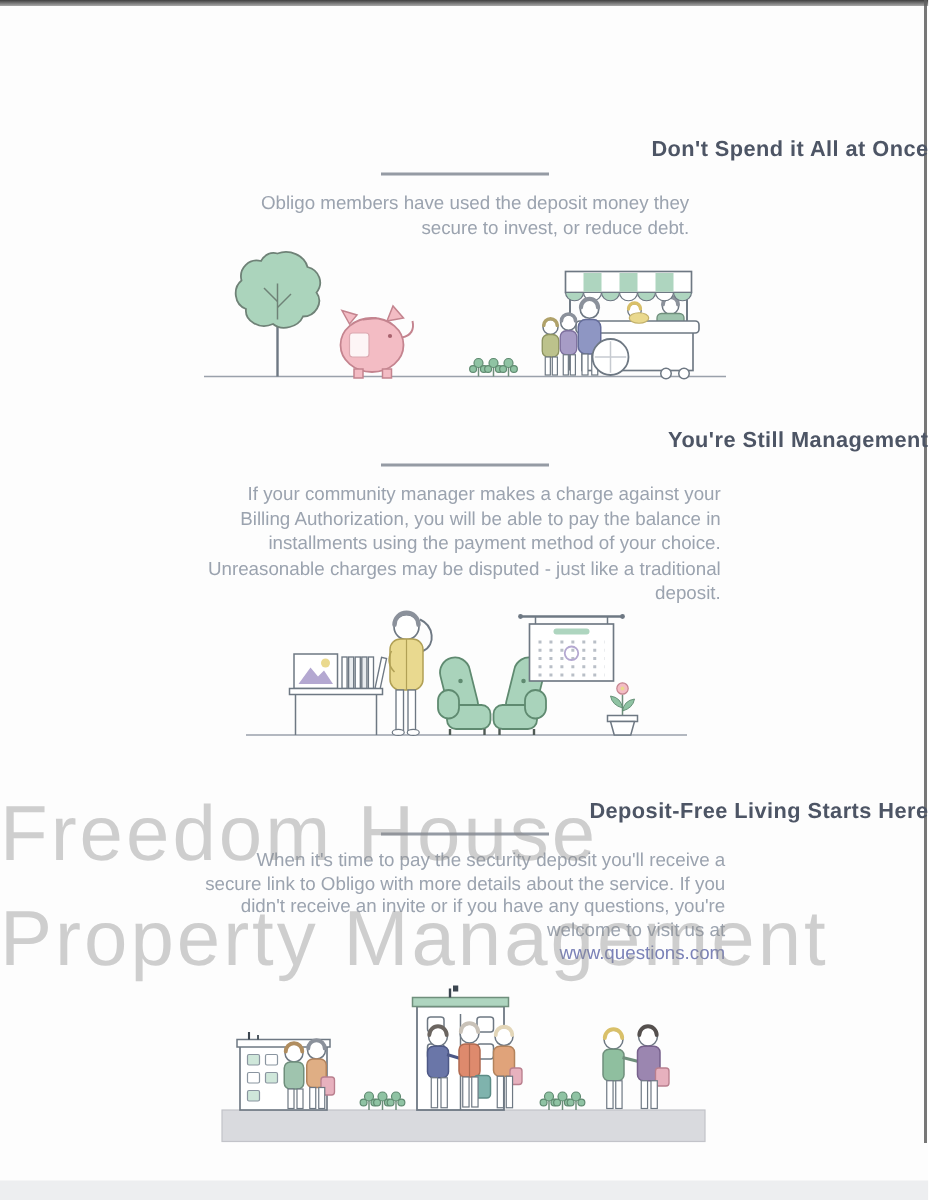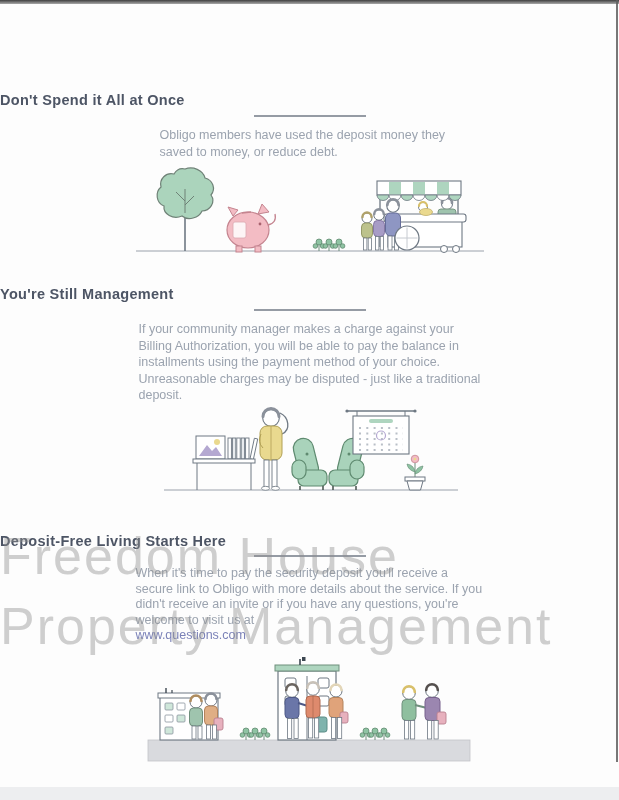--- a/index.html
+++ b/index.html
@@ -8,21 +8,21 @@
     background:#fdfdfd;font-family:"Liberation Sans",sans-serif;
   }
   
   .edge-top{position:absolute;top:0;left:0;width:100%;height:4px;
     background:linear-gradient(#3f3f3f,#a9a9a9);}
   .edge-right{position:absolute;top:0;right:1px;width:2px;height:762px;
     background:#5f5f5f;opacity:.85;}
   .edge-bottom{position:absolute;bottom:0;left:0;width:100%;height:13px;
     background:#edeef0;}
   
-  .sect{position:absolute;left:0;width:100%;text-align:left;}
+  .sect{position:absolute;left:0;width:100%;text-align:right;}
   .s1{top:92px;} .s2{top:286px;} .s3{top:533px;}
   .hdg{font-size:14.5px;font-weight:bold;color:#4d5565;letter-spacing:.3px;margin:0;}
   .rule{width:112px;height:2px;background:#838a94;margin:7px auto 0;opacity:.85;}
   .body-txt{font-size:12.5px;line-height:16.5px;color:#9ba3af;margin:10px auto 0;}
   .s1 .body-txt{width:300px;}
   .s2 .body-txt{width:342px;}
   .s3 .rule{margin-top:6px;}
   .s3 .body-txt{width:348px;margin-top:9px;line-height:15.5px;}
   .site-link{display:block;font-size:12.5px;line-height:15.5px;color:#7b82b8;
     text-decoration:none;cursor:pointer;}
@@ -51,21 +51,21 @@
         <circle cx="0" cy="2" r="3" fill="#8fc3a3" stroke="#5f8a70" stroke-width="0.8"></circle>
         <circle cx="-3.6" cy="6" r="2.3" fill="#8fc3a3" stroke="#5f8a70" stroke-width="0.8"></circle>
         <circle cx="3.6" cy="6" r="2.3" fill="#8fc3a3" stroke="#5f8a70" stroke-width="0.8"></circle>
       </g>
     </defs>
   </svg>
 
   <div class="sect s1">
     <h2 class="hdg">Don't Spend it All at Once</h2>
     <div class="rule"></div>
-    <p class="body-txt">Obligo members have used the deposit money they saved to money, or reduce debt.</p>
+    <p class="body-txt">Obligo members have used the deposit money they secure to invest, or reduce debt.</p>
   </div>
 
   <div class="illus il1">
     <svg viewBox="0 0 360 100" width="360" height="100">
       <line x1="6" y1="90" x2="354" y2="90" stroke="#9aa1ab" stroke-width="1"></line>
       <g>
         <line x1="55" y1="90" x2="55" y2="40" stroke="#6e7883" stroke-width="1.6"></line>
         <path d="M55,8 C63,5 73,9 75,17 C83,19 86,28 81,34 C86,41 80,50 72,50 C69,57 58,60 52,55 C43,59 33,53 34,45 C26,42 25,31 31,26 C29,18 36,11 44,13 C47,8 51,7 55,8 Z" fill="#abd4bc" stroke="#6f8277" stroke-width="1.2"></path>
         <line x1="55" y1="52" x2="55" y2="28" stroke="#6f8277" stroke-width="1"></line>
         <line x1="55" y1="40" x2="46" y2="31" stroke="#6f8277" stroke-width="1"></line>

